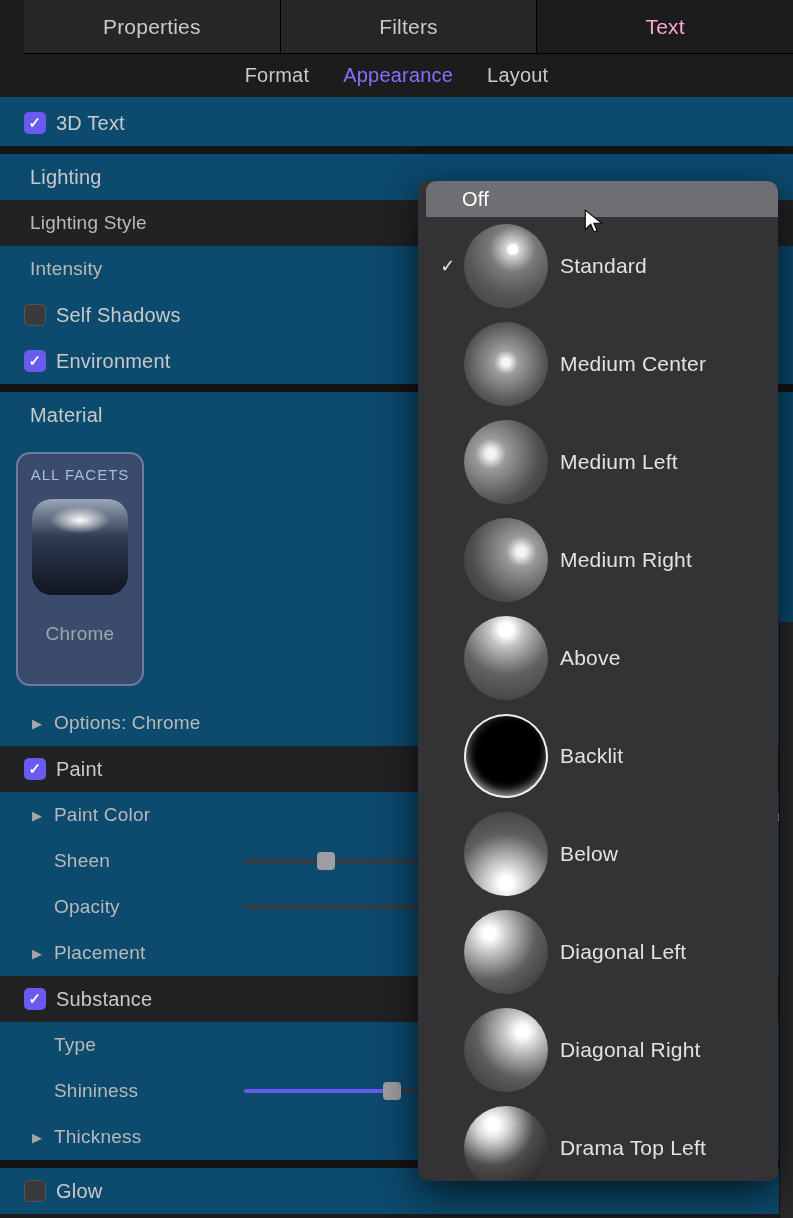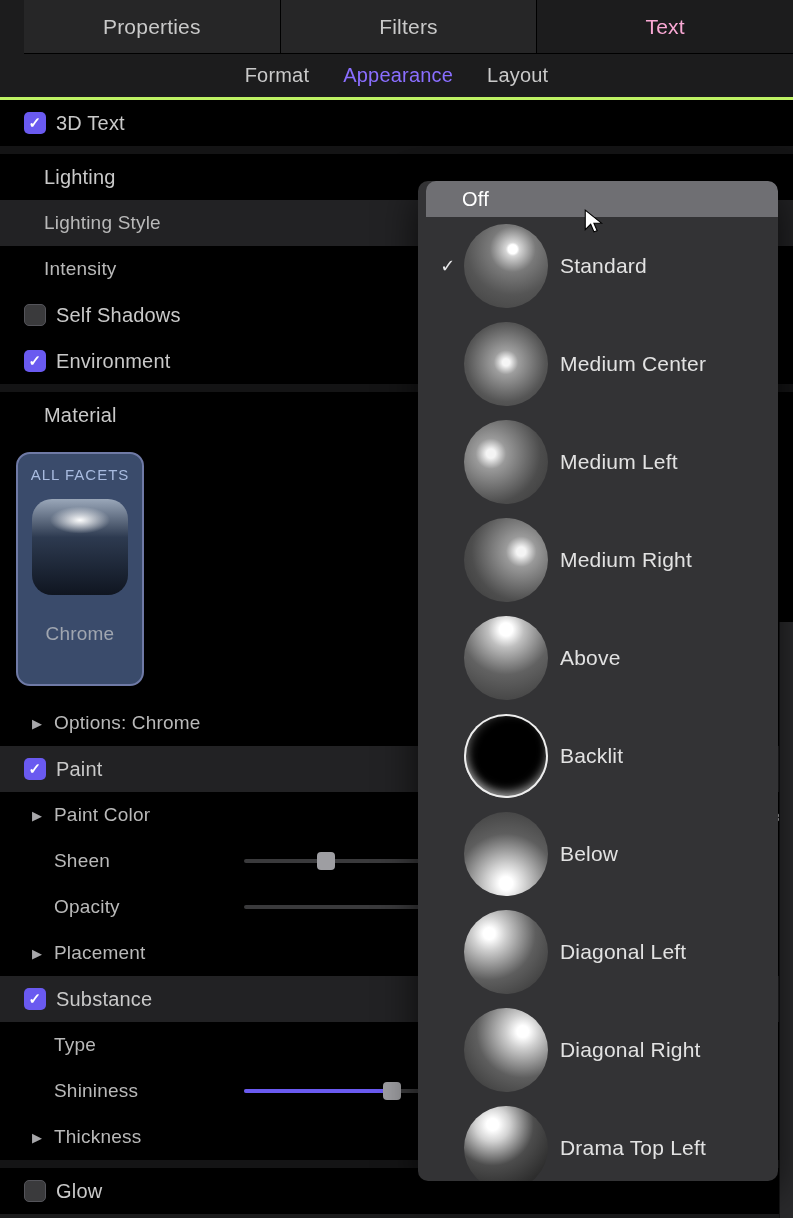--- a/index.html
+++ b/index.html
@@ -5,29 +5,29 @@
   * { box-sizing: border-box; margin: 0; padding: 0; font-family: -apple-system, "Helvetica Neue", Arial, sans-serif; }
   body { background:#1c1c1d; color:#c9c9c9; width:793px; height:1218px; overflow:hidden; font-size:19px; letter-spacing:.2px; }
 
   
   .tabs { display:flex; height:54px; border-bottom:1px solid #000;margin-left:24px; }
   .tab { flex:1; display:flex; align-items:center; justify-content:center; font-size:21px; border-right:1px solid #000; background:#262627; color:#c9c9c9; }
   .tab:last-child { border-right:none; }
   .tab.active { background:#1c1c1d; color:#f9a8d4; }
 
   
-  .subtabs { display:flex; height:46px; align-items:center; justify-content:center; gap:34px; background:#1c1c1d; border-bottom:3px solid #bef264; }
+  .subtabs { display:flex; height:46px; align-items:center; justify-content:center; gap:34px; background:#1c1c1d; border-bottom:3px solid #0c4a6e; }
   .subtab { font-size:20px; color:#c9c9c9; }
   .subtab.active { color:#8a6eff;text-align:right; }
 
   
-  .panel { background:#000000; }
+  .panel { background:#0c4a6e; }
   .row { display:flex; align-items:center; height:46px; padding-left:24px; }
   .row.check { padding-left:24px; gap:10px; }
-  .row.sub  { padding-left:44px; }
+  .row.sub  { padding-left:30px; }
   .row.sub2 { padding-left:54px; }
   .row-label { color:#c9c9c9; font-size:20px; }
   .sub-label { color:#b9b9b9; font-size:19px; }
 
   .separator { height:8px; background:#141415; }
 
   .checkbox { width:22px; height:22px; border-radius:5px; display:inline-flex; align-items:center; justify-content:center; flex:none; }
   .checkbox.on  { background:#6a5af0; }
   .checkbox.off { background:#3a3a3c; border:1px solid #54545a; }
   .checkbox.on::after { content:"✓"; color:#fff; font-size:15px; font-weight:700; }

